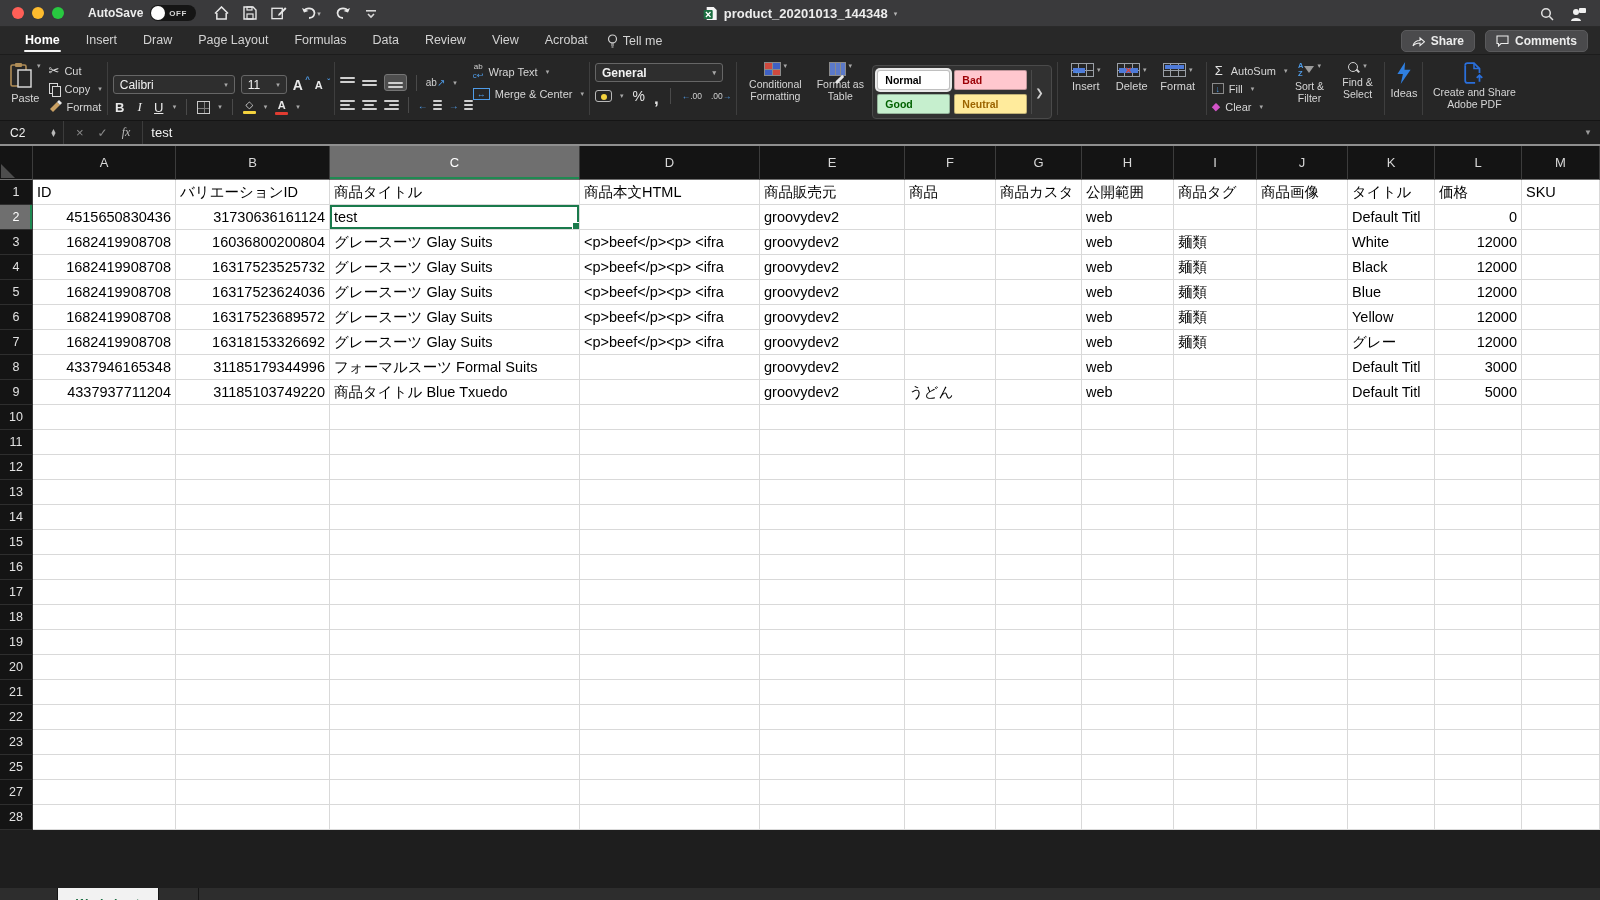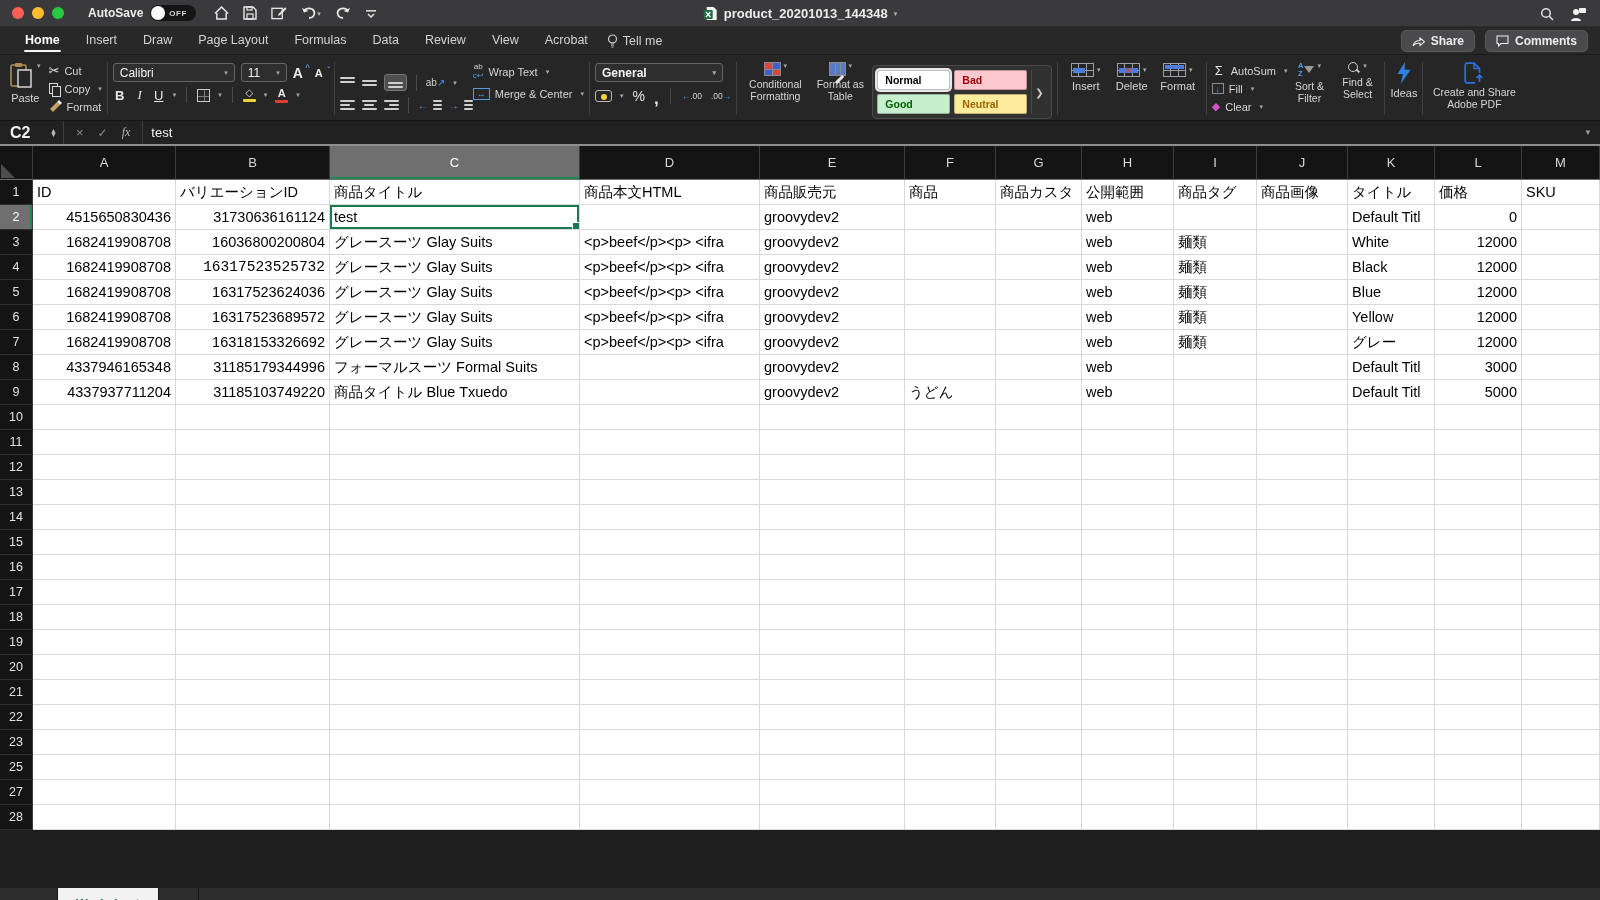--- a/index.html
+++ b/index.html
@@ -43,21 +43,21 @@
   .ico { display:inline-flex; align-items:center; justify-content:center; }
 
   .paste { display:flex; flex-direction:column; align-items:center; gap:3px; padding:3px 4px 0; }
   .ccf { display:flex; flex-direction:column; gap:3px; padding-top:4px; margin-left:4px; }
   .rrow { display:flex; align-items:center; gap:5px; height:15px; }
   .scissors { color:#e0e0e0; font-size:13px; }
   .copy-ico { width:11px; height:12px; position:relative; }
   .copy-ico::before { content:""; position:absolute; left:0; top:0; width:7px; height:9px; border:1px solid #d8d8d8; background:#262626; }
   .copy-ico::after { content:""; position:absolute; left:3px; top:3px; width:7px; height:9px; border:1px solid #d8d8d8; background:#262626; }
 
-  .fontgrp { display:flex; flex-direction:column; gap:5px; padding-top:4px; }
+  .fontgrp { display:flex; flex-direction:column; gap:5px; padding-top:4px;margin-top:12px; }
   .frow { display:flex; align-items:center; gap:6px; }
   .combo { height:19px; background:#2e2e2e; border:1px solid #666; border-radius:3px; display:flex; align-items:center; justify-content:space-between; padding:0 6px; font-size:12px; color:#f2f2f2; }
   .combo.font { width:122px; }
   .combo.size { width:46px; }
   .combo.numfmt { width:128px; font-weight:600; }
   .grow-a { font-size:14px; color:#eaeaea; font-weight:600; position:relative; padding-right:6px; }
   .grow-a sup { font-size:8px; color:#4f9ce8; position:absolute; top:-2px; right:-1px; }
   .fmt-b { font-weight:bold; font-size:13px; color:#e8e8e8; width:14px; text-align:center; }
   .fmt-i { font-style:italic; font-family:"Liberation Serif", serif; font-size:13px; color:#e8e8e8; width:10px; text-align:center; }
   .fmt-u { font-size:13px; color:#e8e8e8; text-decoration:underline; width:12px; text-align:center; }
@@ -117,21 +117,21 @@
   .az-ico { display:flex; align-items:center; gap:1px; }
   .az-ltrs { display:flex; flex-direction:column; font-size:7.5px; font-weight:bold; color:#4f9ce8; line-height:1.05; }
   .funnel { width:0; height:0; border-left:5px solid transparent; border-right:5px solid transparent; border-top:7px solid #9a9a9a; position:relative; }
   .mag { width:12px; height:12px; position:relative; }
   .mag::before { content:""; position:absolute; left:0; top:0; width:8px; height:8px; border:1.5px solid #d0d0d0; border-radius:50%; }
   .mag::after { content:""; position:absolute; left:8px; top:8px; width:4px; height:1.5px; background:#d0d0d0; transform:rotate(45deg); }
 
   
   .formulabar { height:25px; background:#212121; display:flex; align-items:center; border-bottom:2px solid #8f8f8f; }
   .namebox { width:64px; height:100%; display:flex; align-items:center; justify-content:space-between; padding:0 6px 0 10px; border-right:1px solid #3c3c3c; }
-  .namebox-val { font-size:16px; color:#f0f0f0;font-weight:bold; }
+  .namebox-val { font-size:12px; color:#f0f0f0; }
   .spinner { display:flex; flex-direction:column; line-height:.55; font-size:7px; color:#b9b9b9; }
   .fb-btns { display:flex; align-items:center; gap:14px; padding:0 12px; border-right:1px solid #3c3c3c; height:100%; }
   .fb-x { color:#8b8b8b; font-size:13px; }
   .fb-check { color:#8b8b8b; font-size:12px; }
   .fb-fx { color:#b9b9b9; font-size:12px; font-style:italic; font-family:"Liberation Serif", serif; }
   .fb-input { flex:1; font-size:13px; color:#f2f2f2; padding-left:8px; }
   .fb-expand { padding:0 8px; color:#9a9a9a; font-size:8px; }
 
   
   .grid { position:relative; background:#1e1e1e; }
@@ -666,21 +666,21 @@
           <div class="cell" style="width: 92px;">web</div>
           <div class="cell" style="width: 83px;">麺類</div>
           <div class="cell" style="width: 91px;"></div>
           <div class="cell" style="width: 87px;">White</div>
           <div class="cell num" style="width: 87px;">12000</div>
           <div class="cell" style="width: 78px;"></div>
         </div>
         <div class="grow">
           <div class="rowh">4</div>
           <div class="cell num" style="width: 143px;">1682419908708</div>
-          <div class="cell num" style="width: 154px; font-family: Liberation Mono, monospace;">16317523525732</div>
+          <div class="cell num" style="width: 154px;">16317523525732</div>
           <div class="cell" style="width: 250px;">グレースーツ Glay Suits</div>
           <div class="cell" style="width: 180px;">&lt;p&gt;beef&lt;/p&gt;&lt;p&gt; &lt;ifra</div>
           <div class="cell" style="width: 145px;">groovydev2</div>
           <div class="cell" style="width: 91px;"></div>
           <div class="cell" style="width: 86px;"></div>
           <div class="cell" style="width: 92px;">web</div>
           <div class="cell" style="width: 83px;">麺類</div>
           <div class="cell" style="width: 91px;"></div>
           <div class="cell" style="width: 87px;">Black</div>
           <div class="cell num" style="width: 87px;">12000</div>

